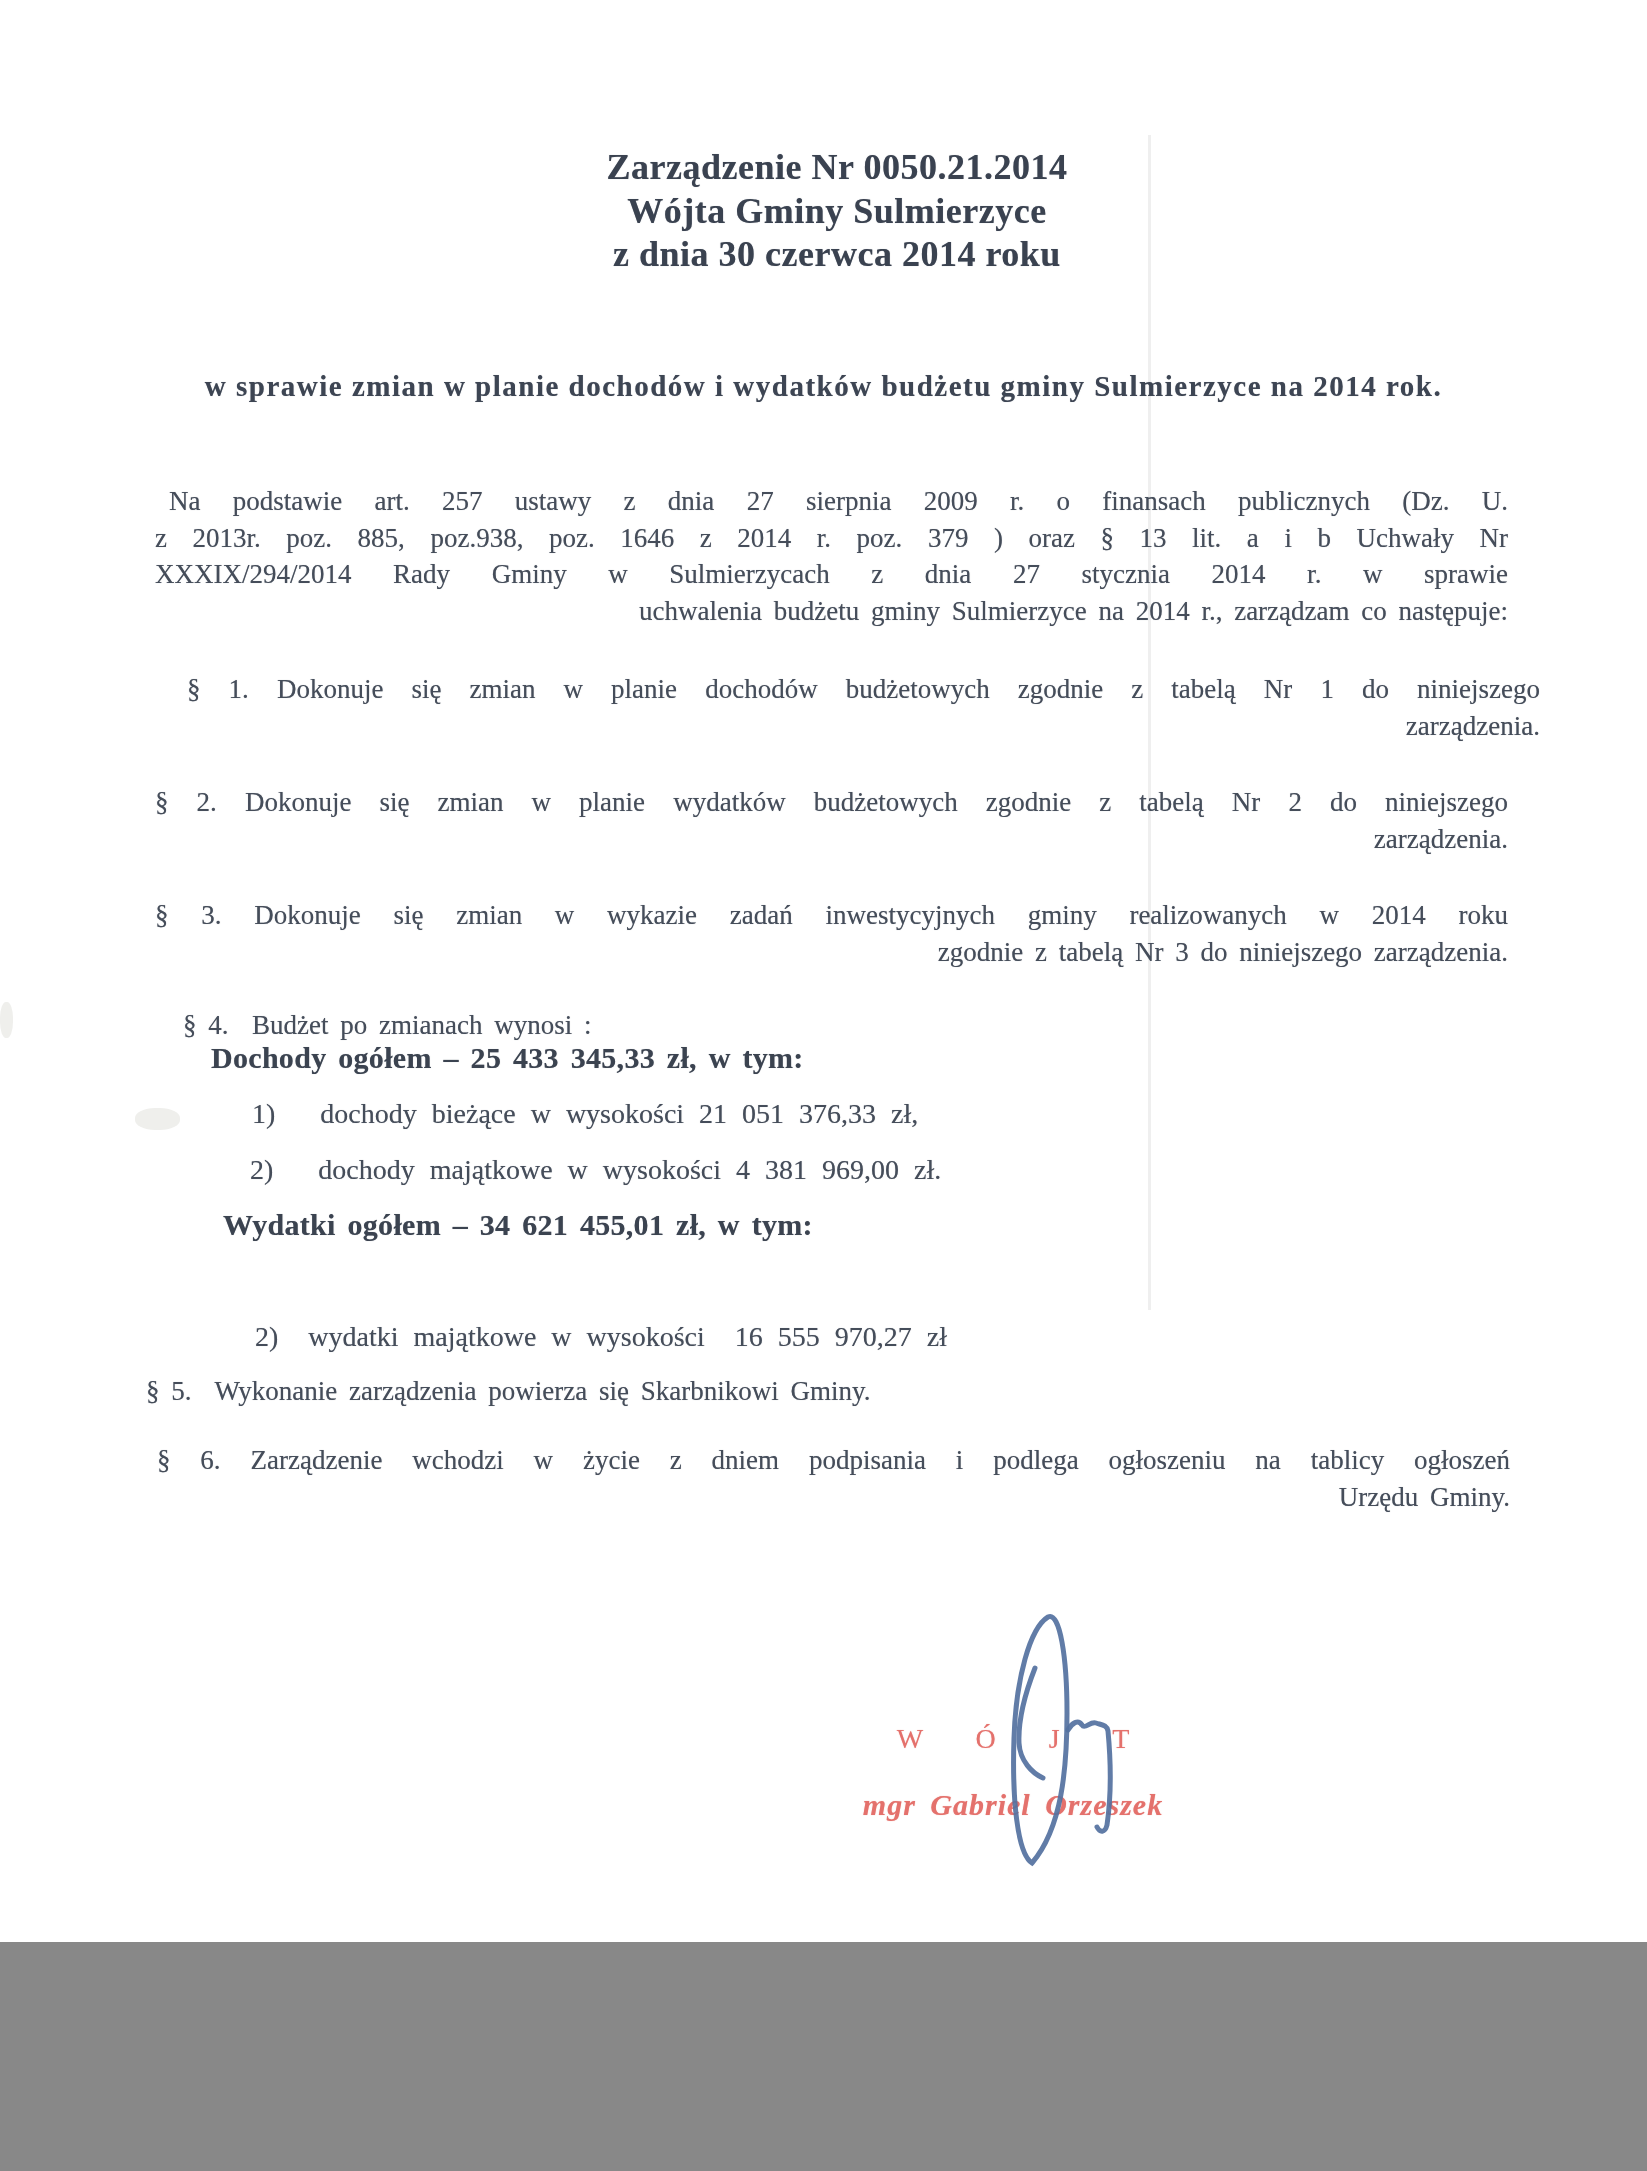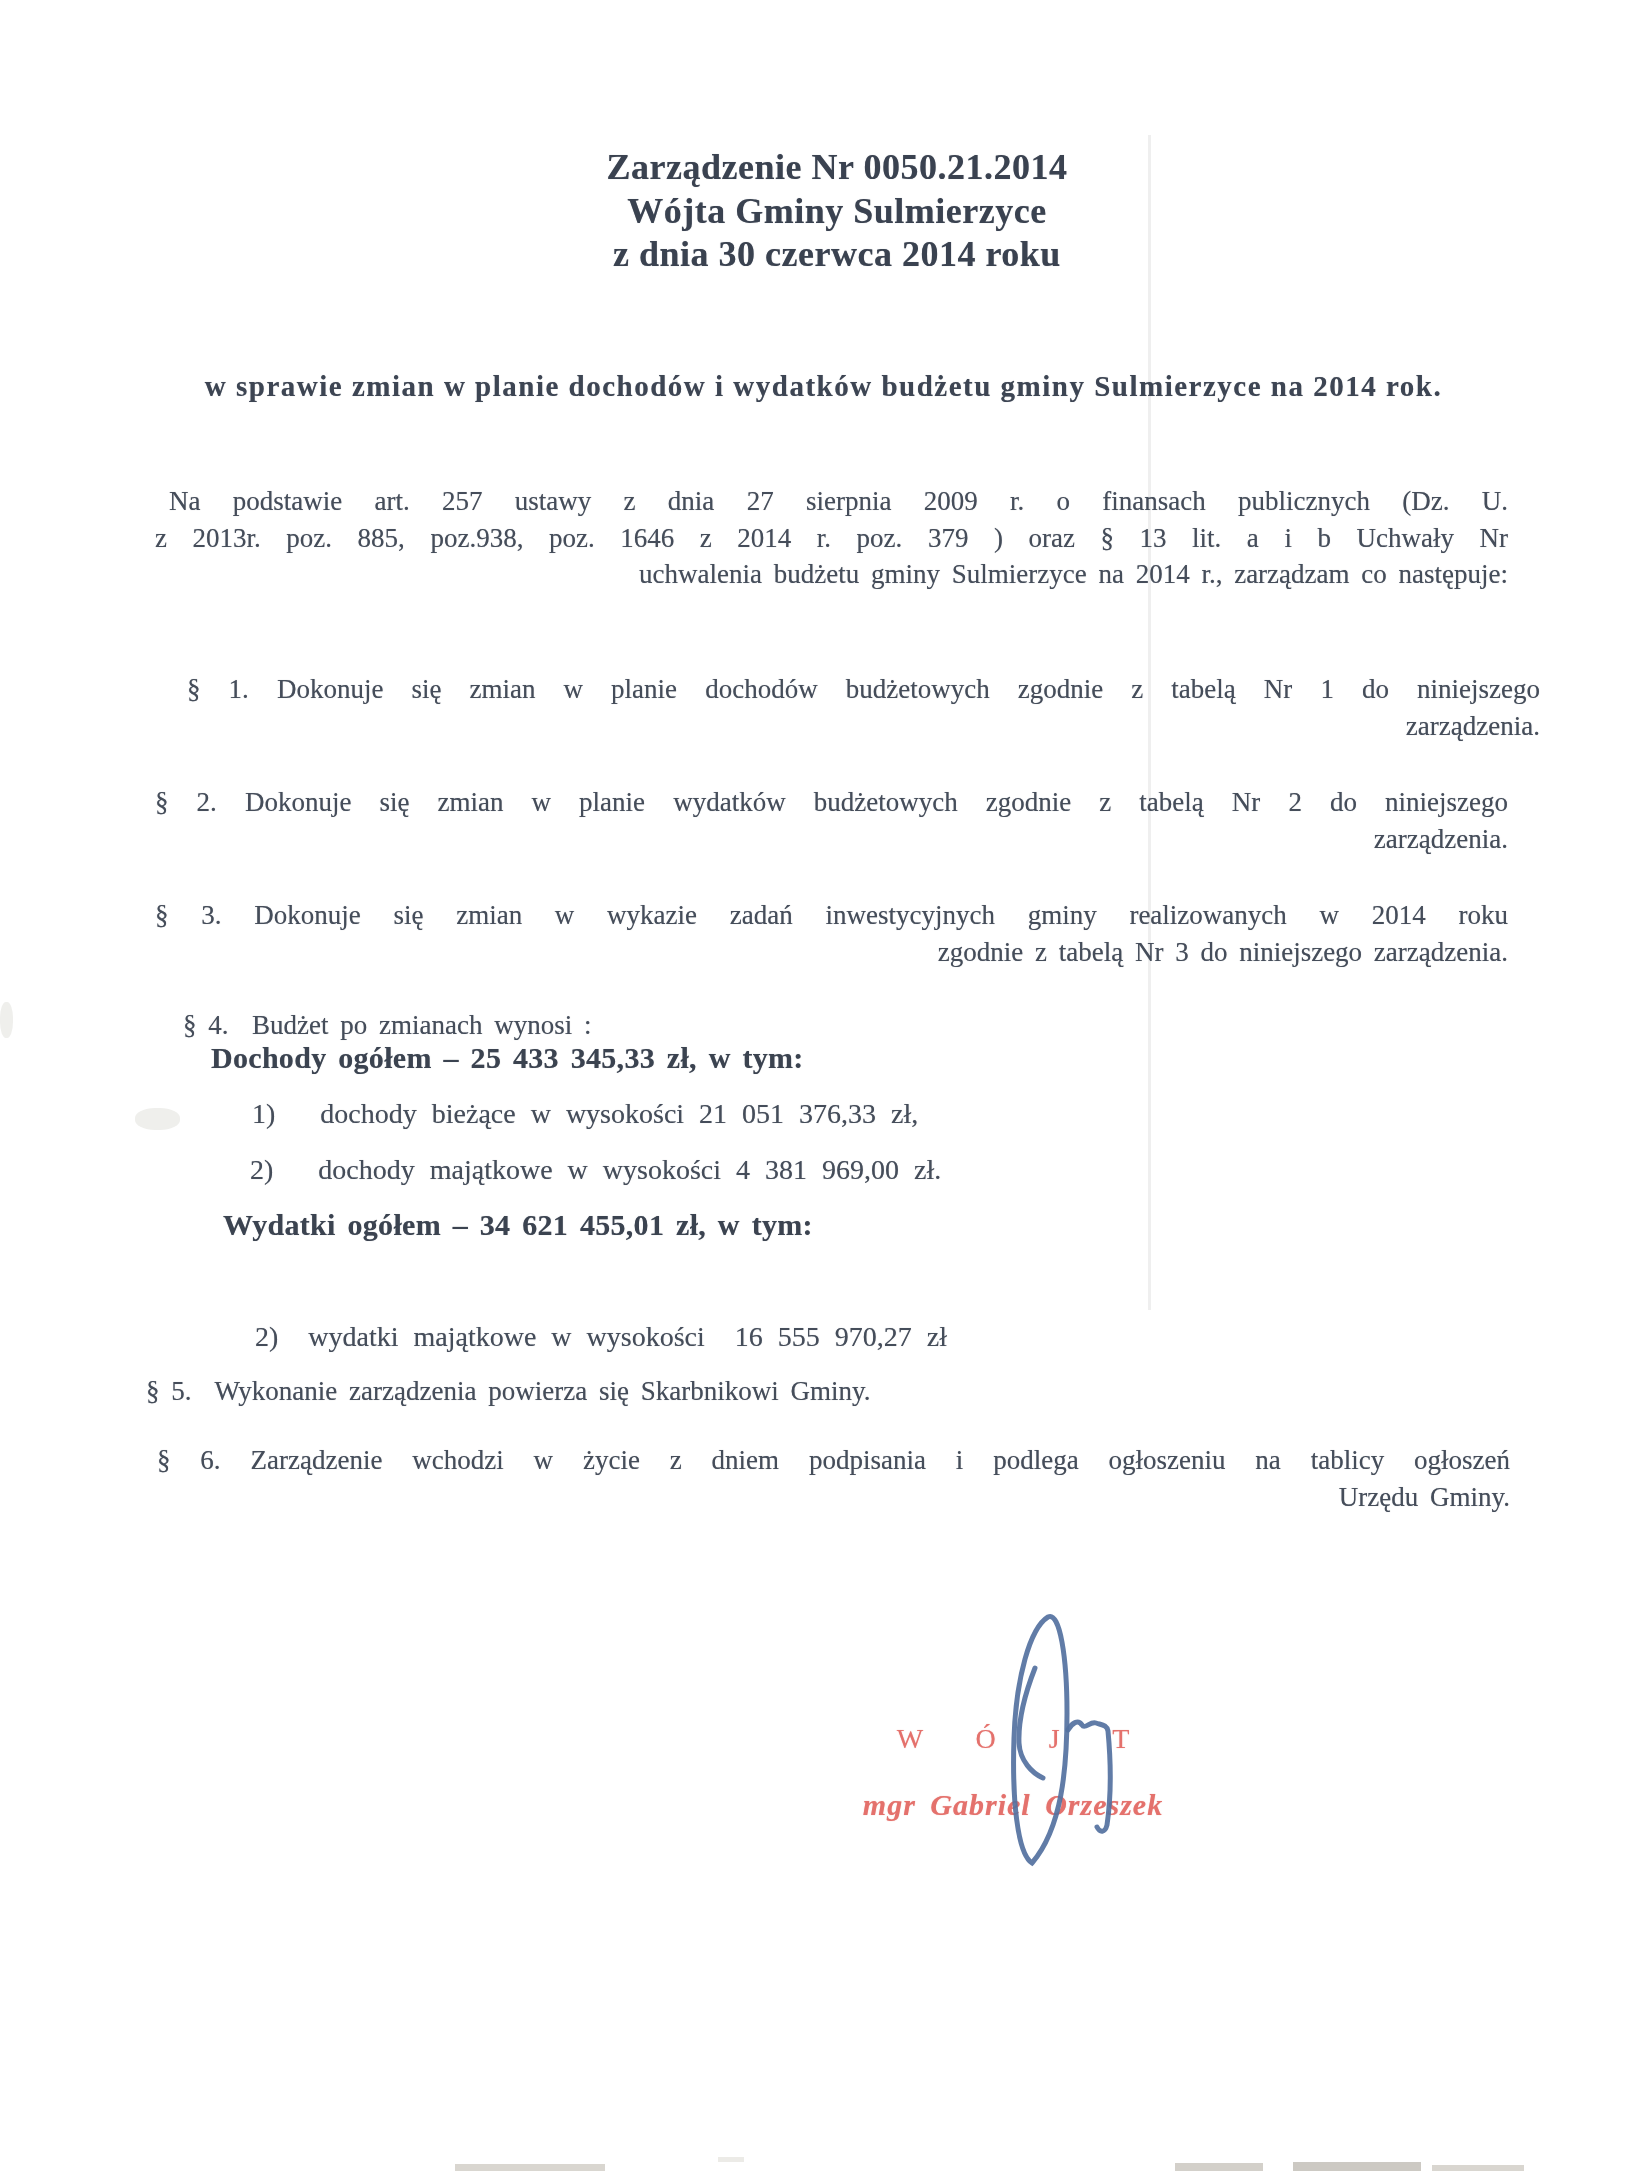--- a/index.html
+++ b/index.html
@@ -1,18 +1,18 @@
 <!DOCTYPE html>
 <html><head>
 <meta charset="utf-8">
 <style>
   html,body{margin:0;padding:0;background:#888;}
   .page{
     position:relative;
-    width:1647px;height:2171px;
+    width:1647px;height:1942px;
     background:#ffffff;
     overflow:hidden;
     font-family:"Liberation Serif","DejaVu Serif",serif;
     color:#454d5a;
     text-shadow:0 0 0.7px rgba(62,70,84,0.5);
   }
   .abs{position:absolute;}
   .doc-title{
     left:27px;width:1620px;top:146px;
     text-align:center;
@@ -72,20 +72,21 @@
     <div>Zarządzenie Nr 0050.21.2014</div>
     <div>Wójta Gminy Sulmierzyce</div>
     <div>z dnia 30 czerwca 2014 roku</div>
   </div>
 
   <div class="abs subject">w sprawie zmian w planie dochodów i wydatków budżetu gminy Sulmierzyce na 2014 rok.</div>
 
   <div class="abs body-block" style="top:483px;">
     <div class="jline indent">Na podstawie art. 257 ustawy z dnia 27 sierpnia 2009 r. o finansach publicznych (Dz. U.</div>
     <div class="jline">z 2013r. poz. 885, poz.938, poz. 1646 z 2014 r. poz. 379 ) oraz § 13 lit. a i b Uchwały Nr</div>
+    <div class="jline">XXXIX/294/2014 Rady Gminy w Sulmierzycach z dnia 27 stycznia 2014 r. w sprawie</div>
     <div class="lline">uchwalenia budżetu gminy Sulmierzyce na 2014 r., zarządzam co następuje:</div>
   </div>
 
   <div class="abs body-block" style="top:671px;margin-left:32px;">
     <div class="jline">§ 1. Dokonuje się zmian w planie dochodów budżetowych zgodnie z tabelą Nr 1 do niniejszego</div>
     <div class="lline">zarządzenia.</div>
   </div>
 
   <div class="abs body-block" style="top:784px;">
     <div class="jline">§ 2. Dokonuje się zmian w planie wydatków budżetowych zgodnie z tabelą Nr 2 do niniejszego</div>

